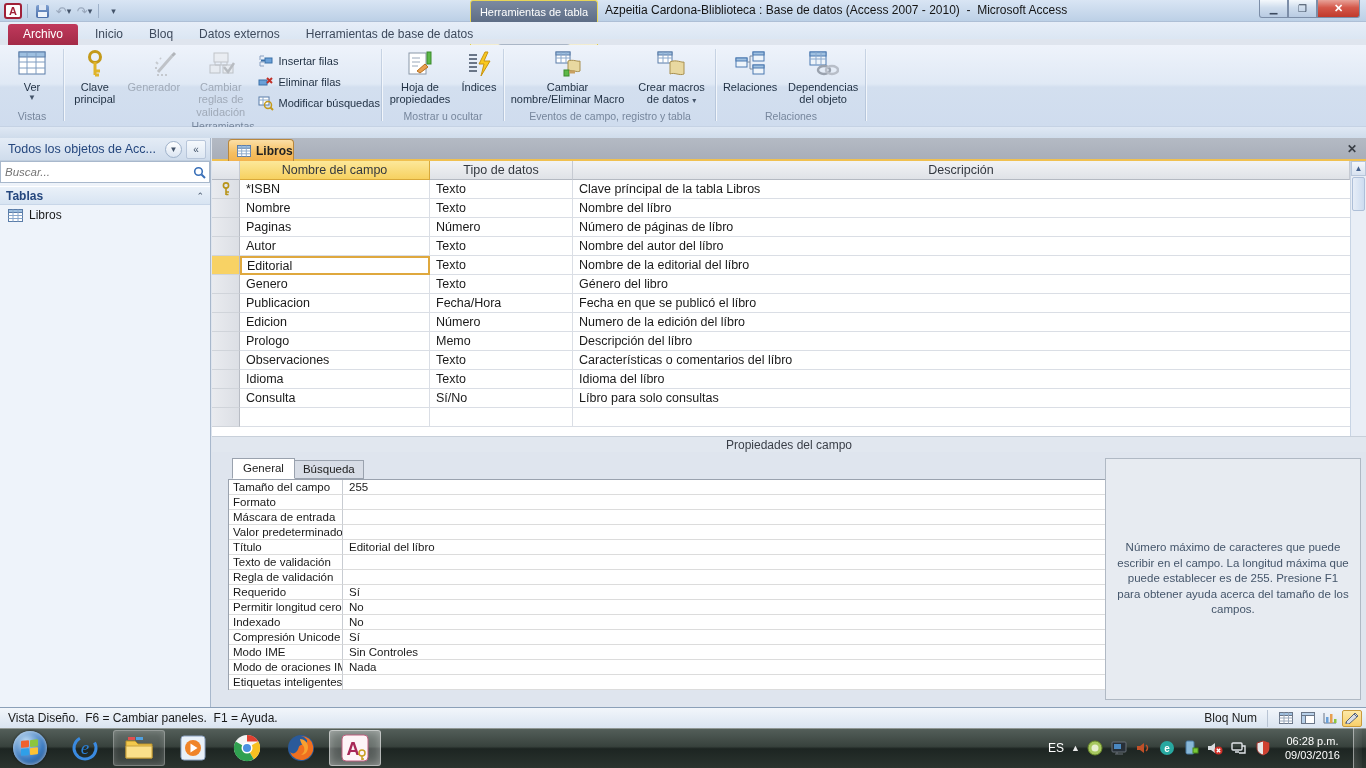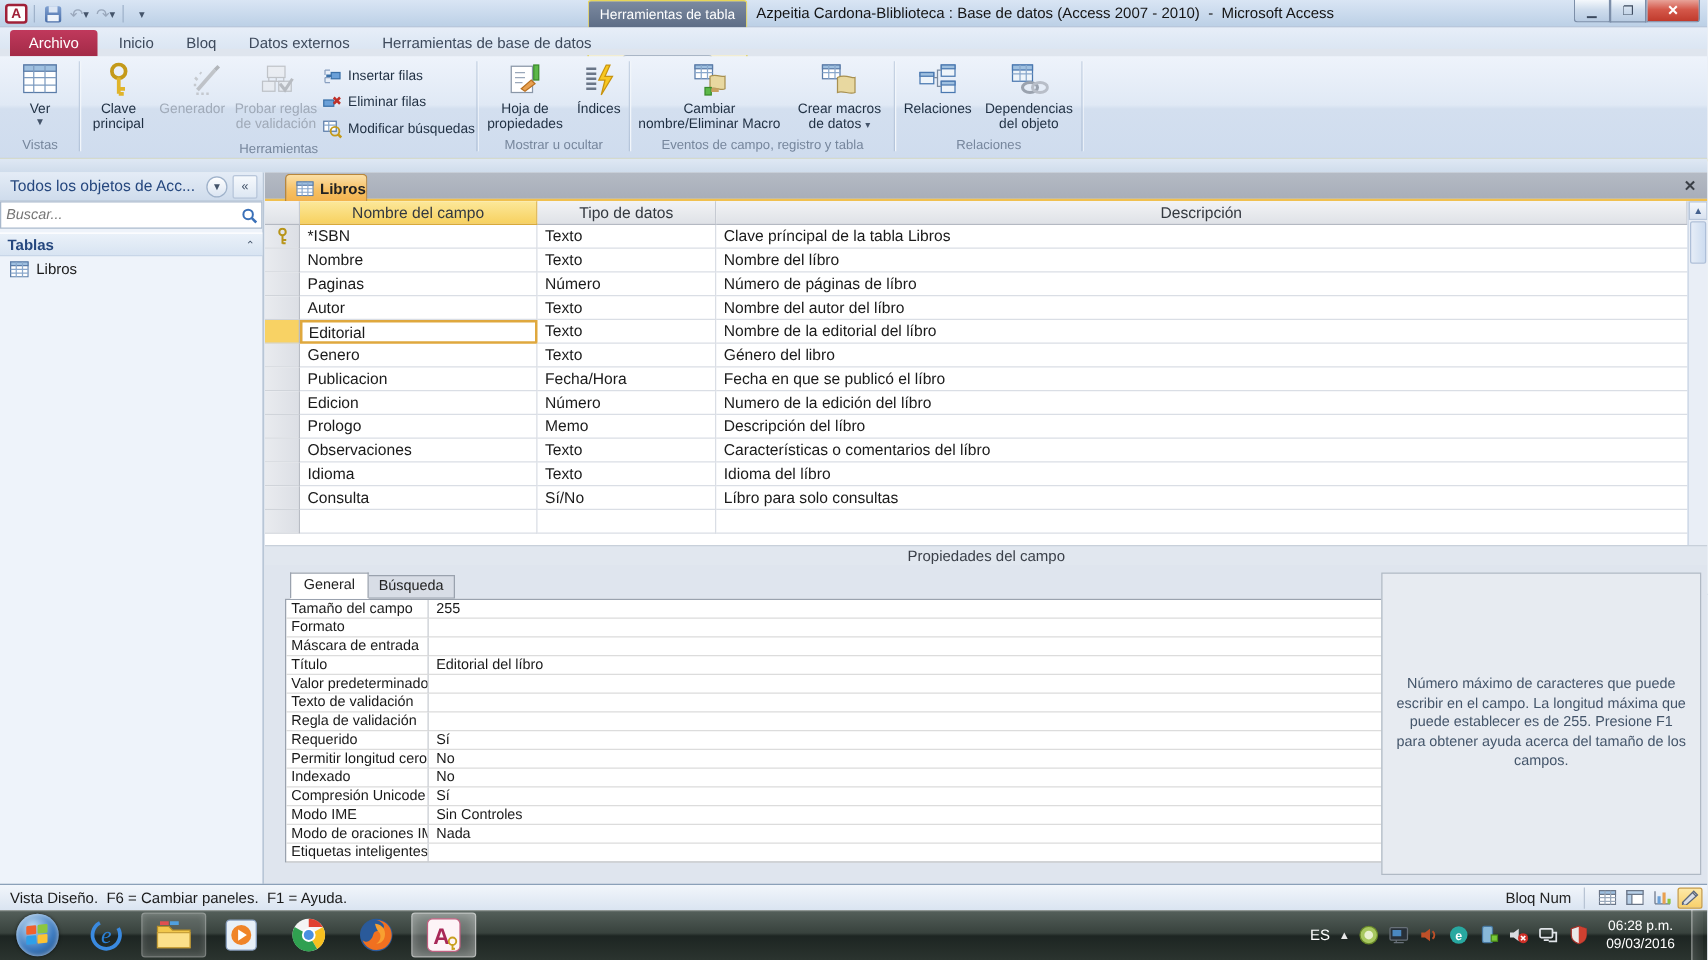--- a/index.html
+++ b/index.html
@@ -268,21 +268,21 @@
         <div class="bigbtn disabled" style="width:76px;">
           <span>
             <svg width="30" height="28" viewBox="0 0 30 28">
                 <rect x="8" y="3" width="14" height="9" fill="#e8eaee" stroke="#8a8f98"></rect>
                 <rect x="4" y="15" width="10" height="8" fill="#e8eaee" stroke="#8a8f98"></rect>
                 <rect x="17" y="15" width="10" height="8" fill="#e8eaee" stroke="#8a8f98"></rect>
                 <path d="M15 12v3M9 12v3h12v-3" stroke="#8a8f98" fill="none"></path>
                 <path d="M18 17l4 5 6-9" stroke="#7c828c" stroke-width="2.5" fill="none"></path>
               </svg>
           </span>
-          <span class="blabel">Probar reglas de validación</span>
+          <span class="blabel">Cambiar reglas de validación</span>
         </div>
         <div class="smallstack">
           <div class="smallbtn">
             <span class="icon16">
               <svg width="16" height="16" viewBox="0 0 16 16">
                   <path d="M2 3h4M2 3v4M2 9h4M2 13h4M2 9v4" stroke="#8aa0c0" fill="none"></path>
                   <rect x="7" y="5" width="7" height="5" fill="#6aa0d8" stroke="#3a70a8"></rect>
                   <path d="M7 7.5H3" stroke="#3a70a8" stroke-width="2"></path>
                 </svg>
             </span>
@@ -672,27 +672,27 @@
             <div class="plabel">Formato</div>
             <div class="pvalue"></div>
           </div>
 
           <div class="prow">
             <div class="plabel">Máscara de entrada</div>
             <div class="pvalue"></div>
           </div>
 
           <div class="prow">
+            <div class="plabel">Valor predeterminado</div>
+            <div class="pvalue"></div>
+          </div>
+
+          <div class="prow">
             <div class="plabel">Título</div>
             <div class="pvalue">Editorial del líbro</div>
-          </div>
-
-          <div class="prow">
-            <div class="plabel">Valor predeterminado</div>
-            <div class="pvalue"></div>
           </div>
 
           <div class="prow">
             <div class="plabel">Texto de validación</div>
             <div class="pvalue"></div>
           </div>
 
           <div class="prow">
             <div class="plabel">Regla de validación</div>
             <div class="pvalue"></div>

